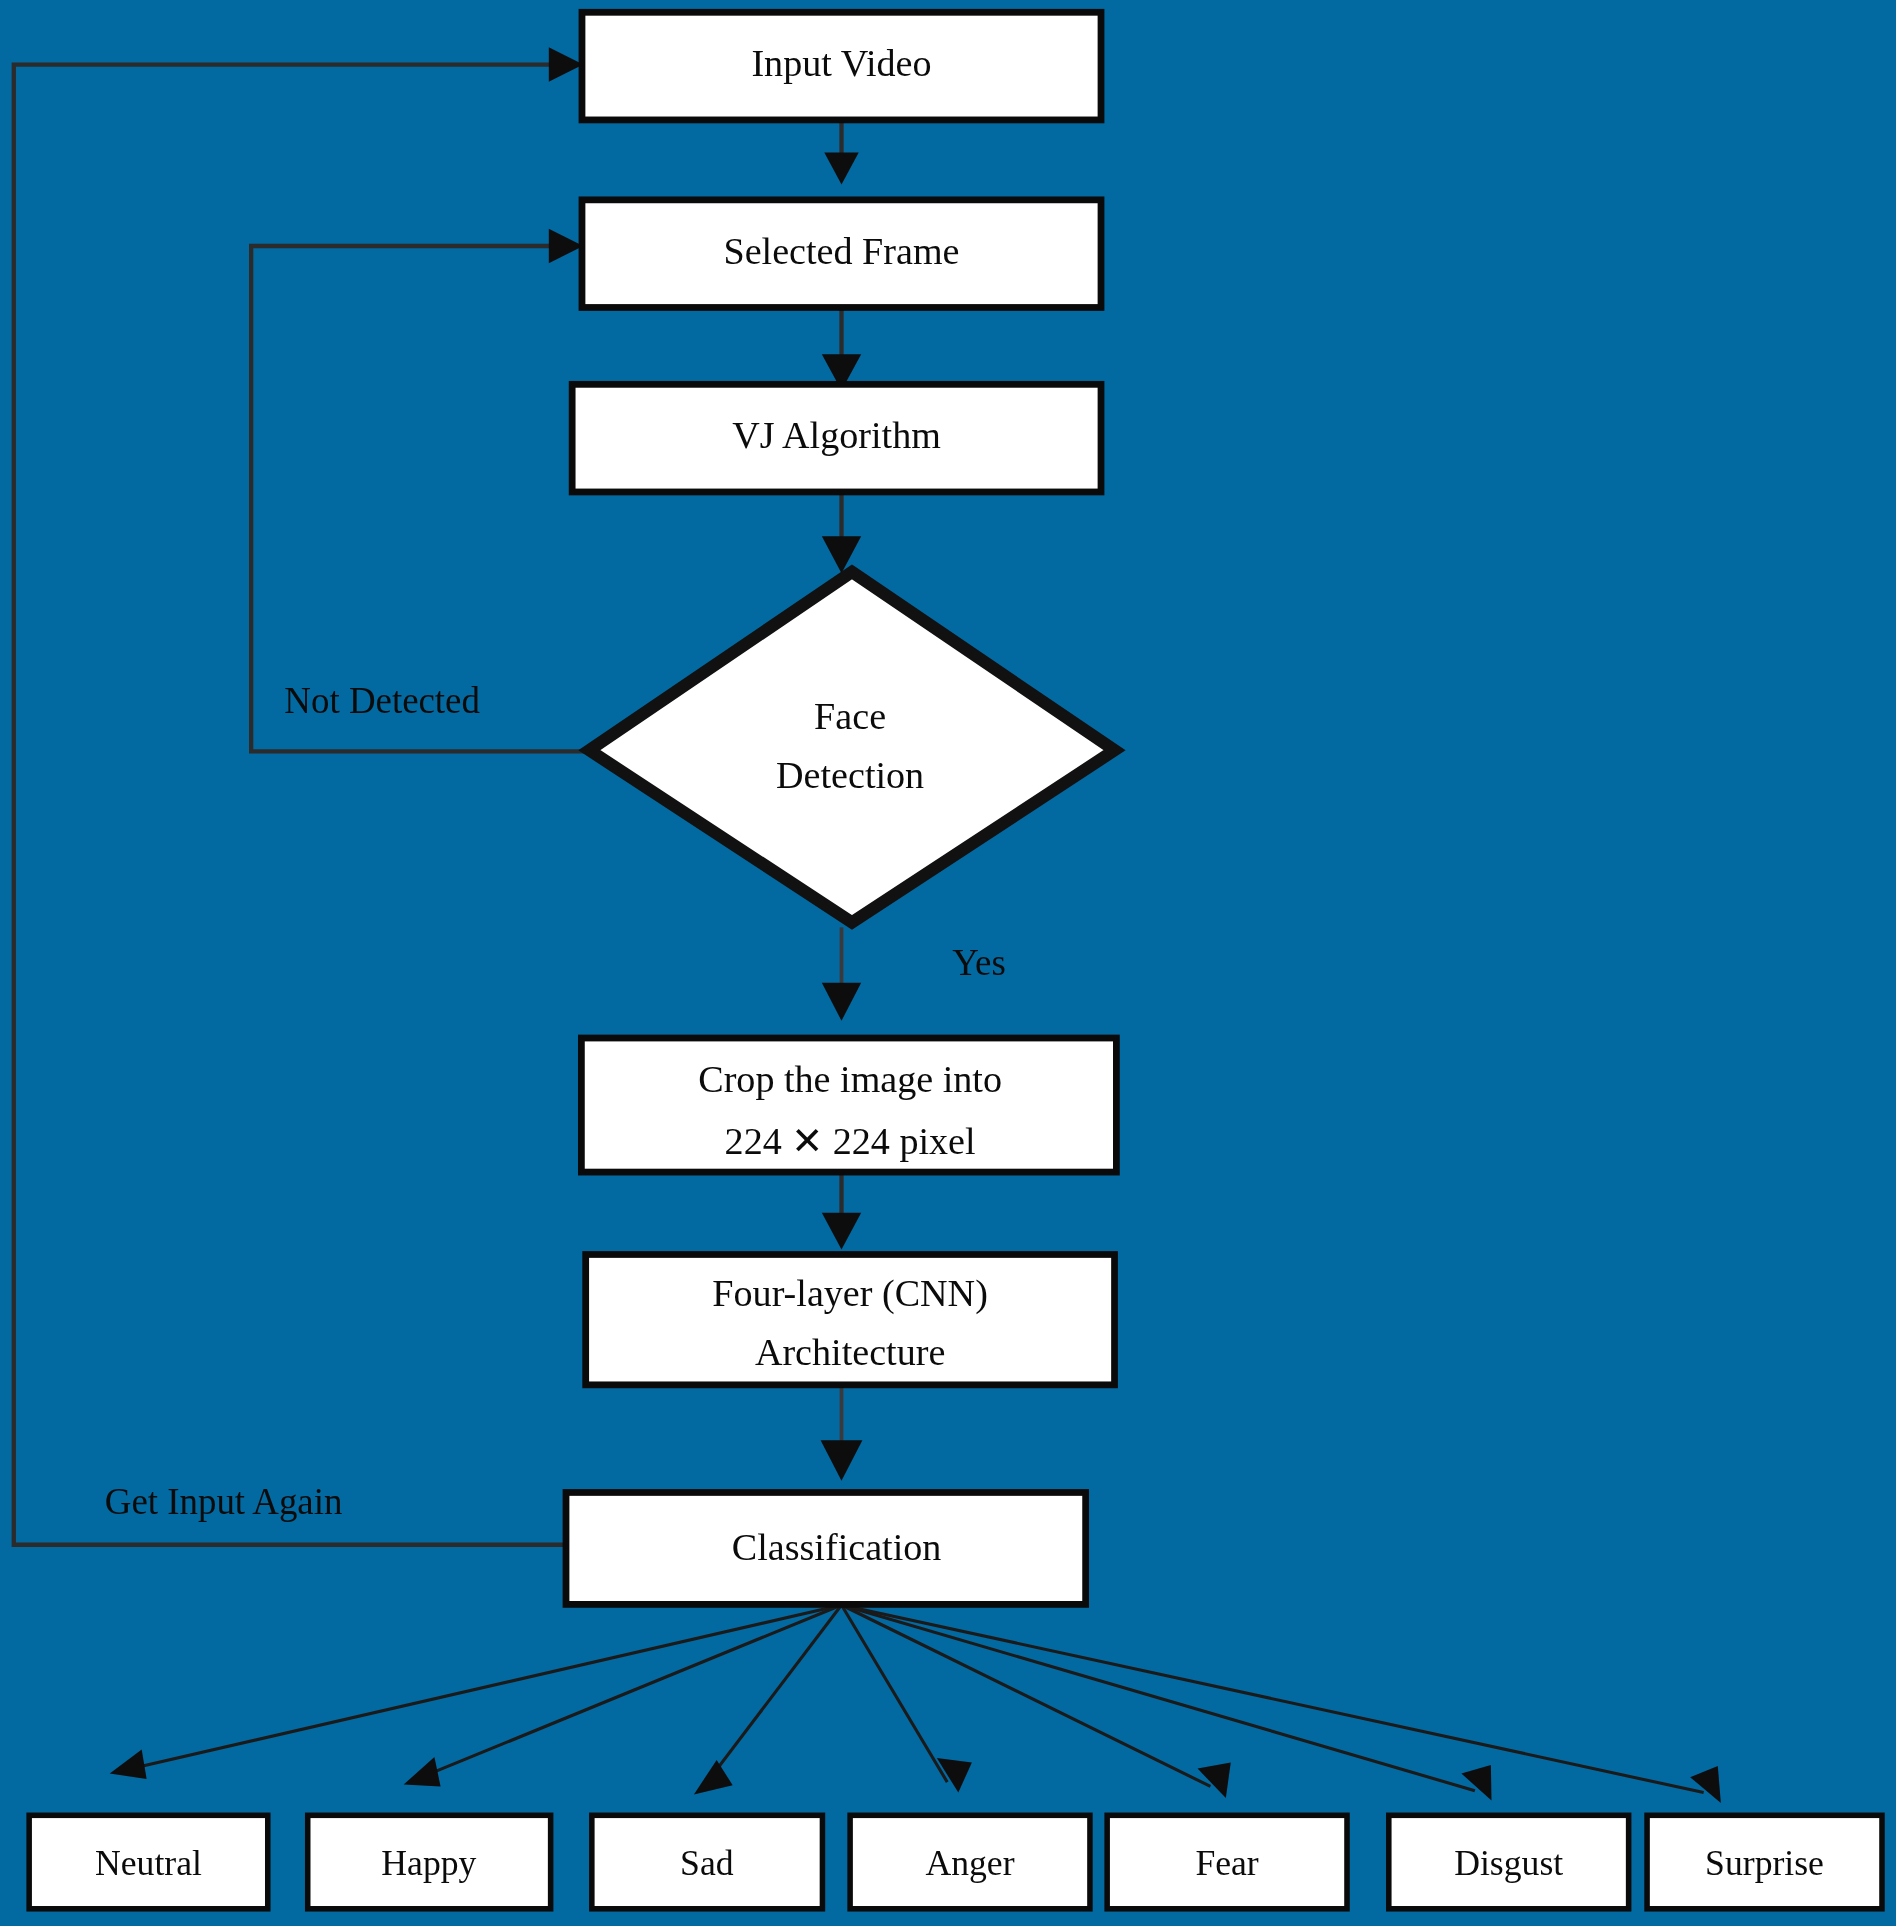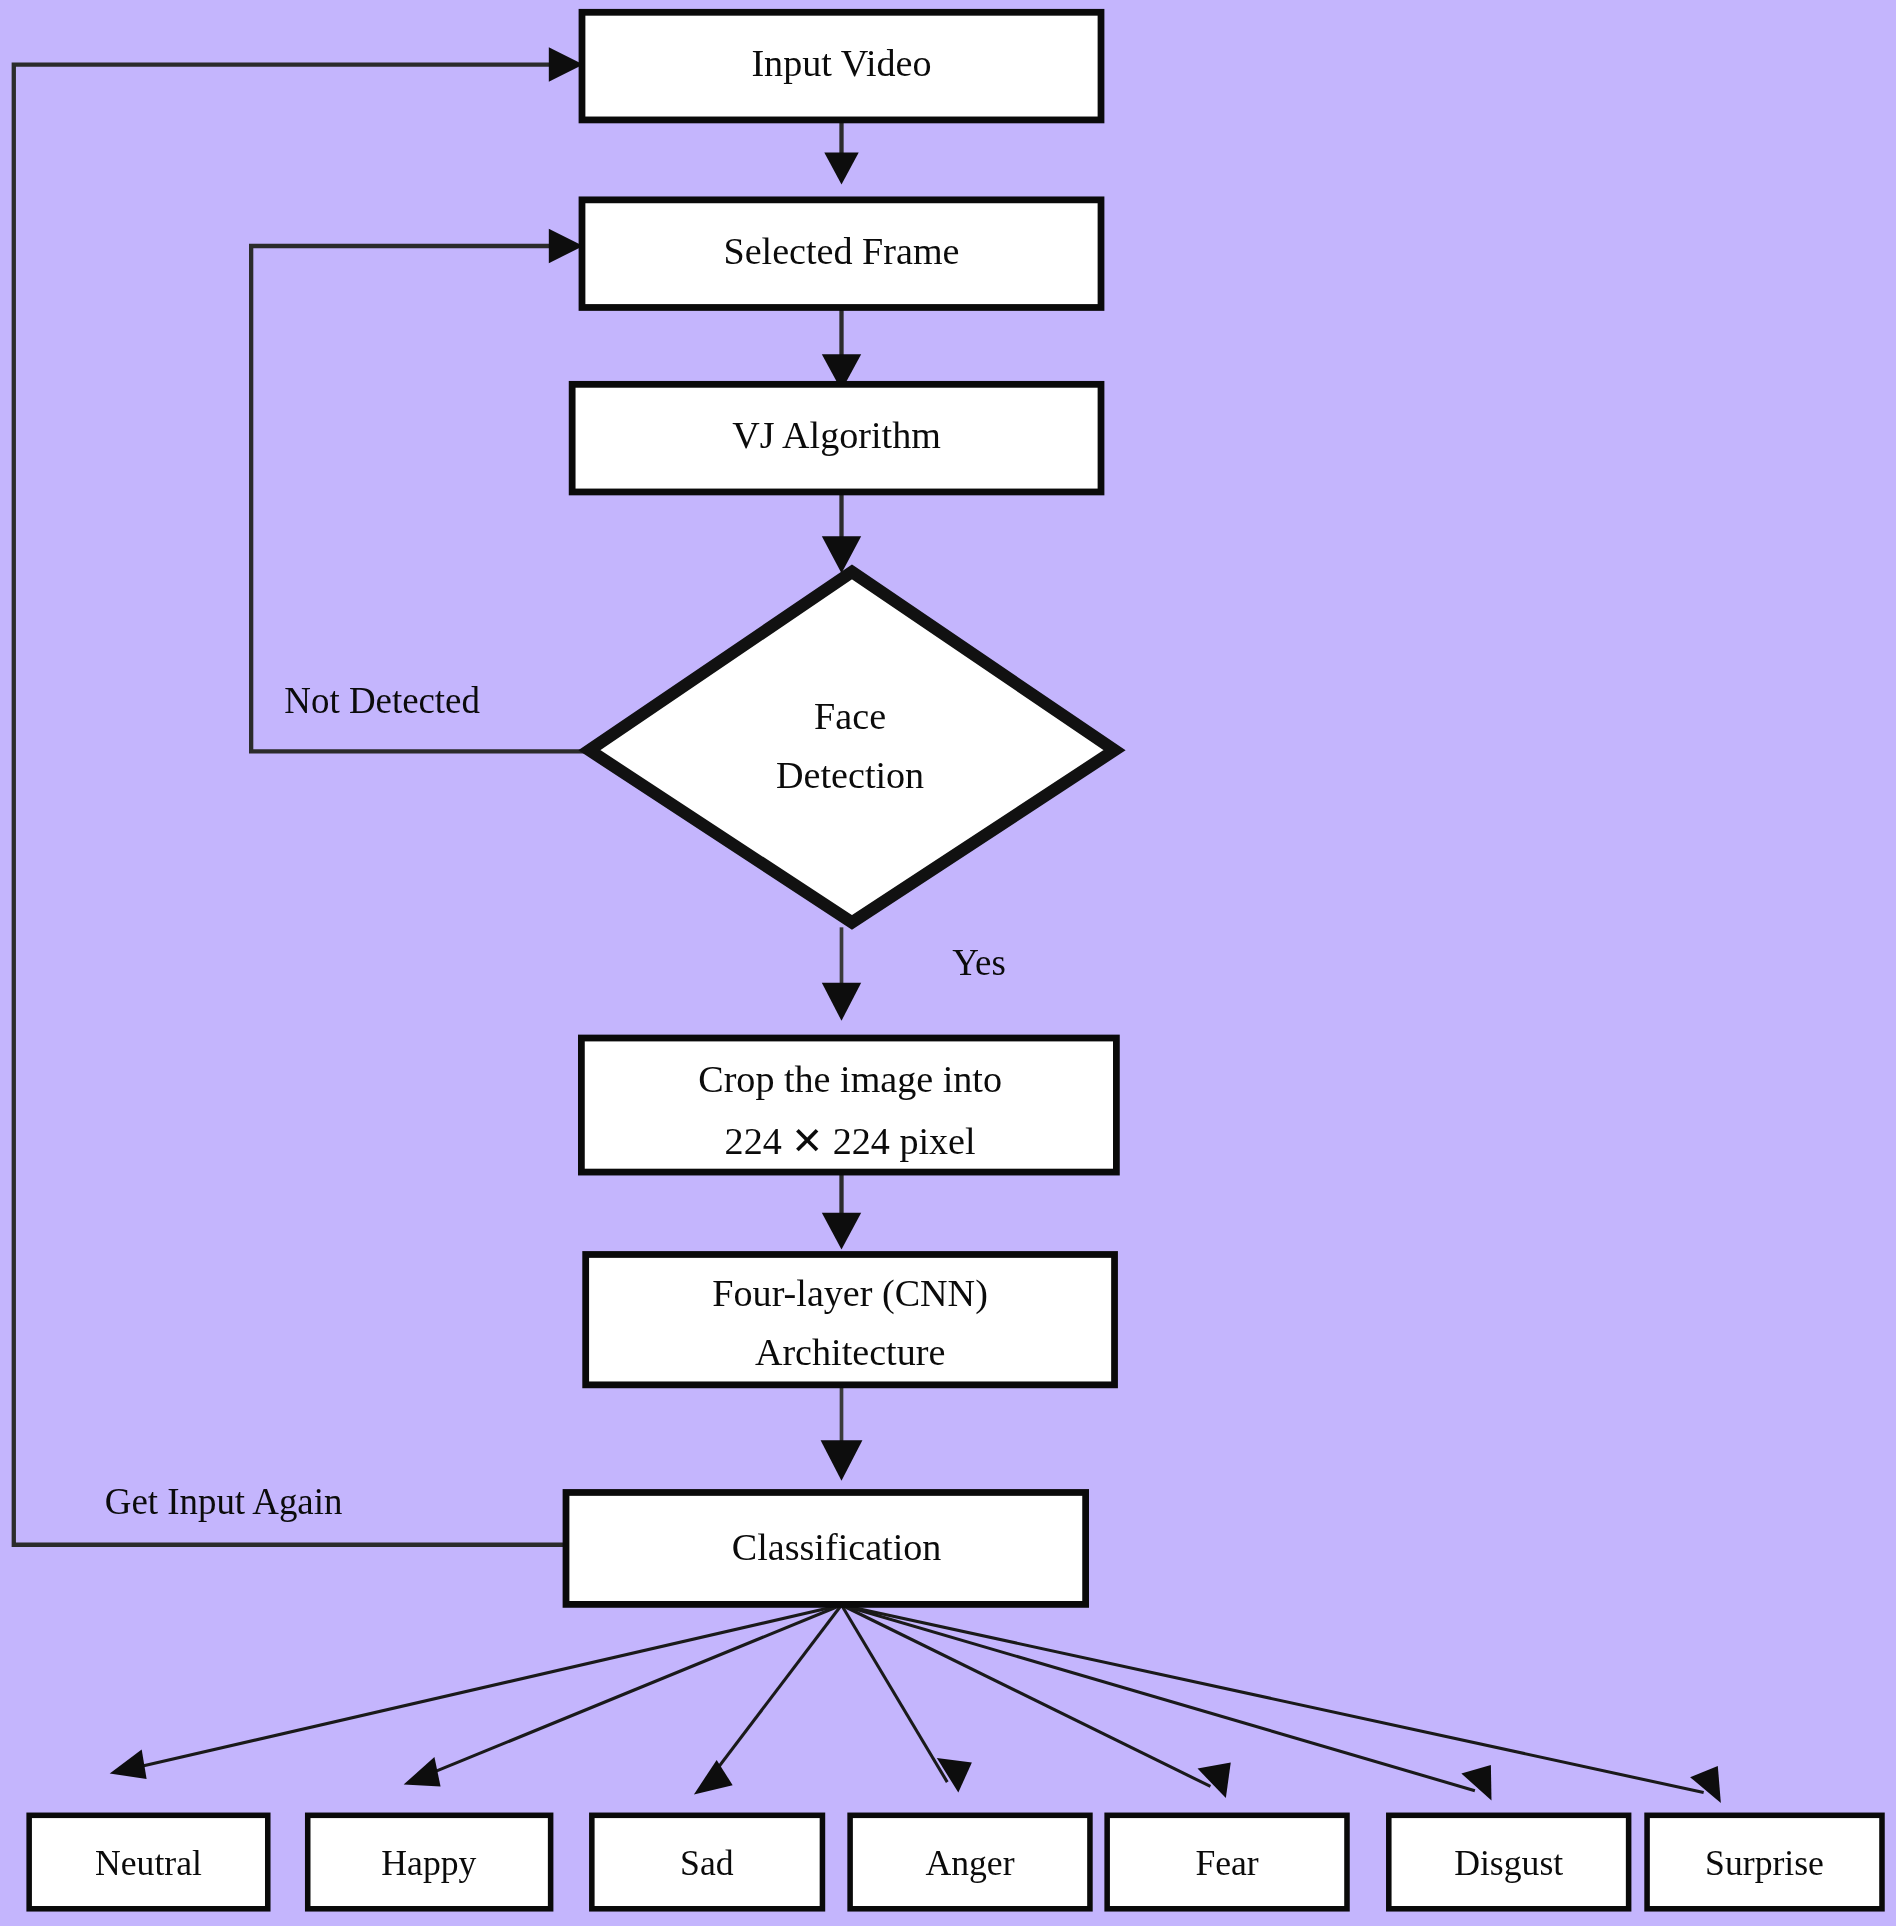--- a/index.html
+++ b/index.html
@@ -5,21 +5,21 @@
 <style>
   html, body {
     margin: 0;
     padding: 0;
     background: #ffffff;
   }
   #root {
     position: relative;
     width: 1897px;
     height: 1926px;
-    background: #c4b5fd;
+    background: #0369a1;
     font-family: "Liberation Serif", "DejaVu Serif", serif;
     overflow: hidden;
   }
   svg.flow {
     position: absolute;
     top: 0;
     left: 0;
     width: 1897px;
     height: 1926px;
   }

